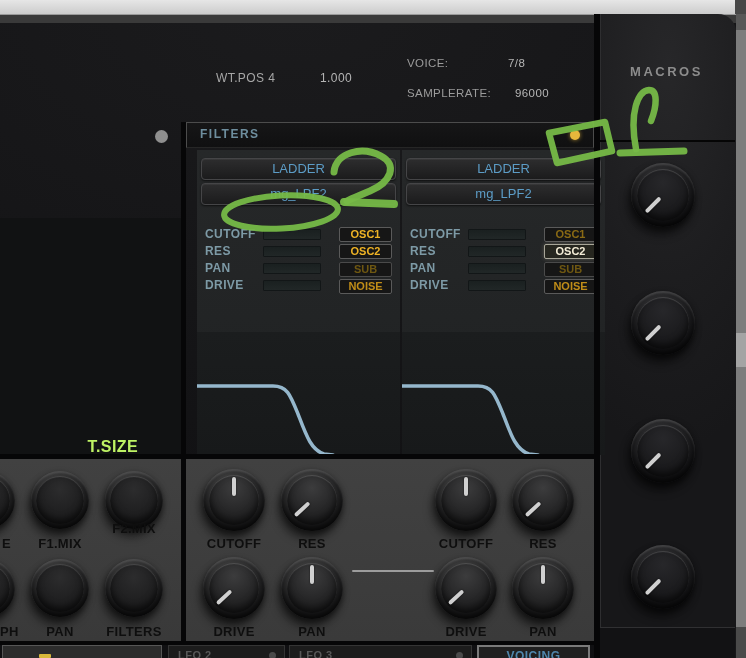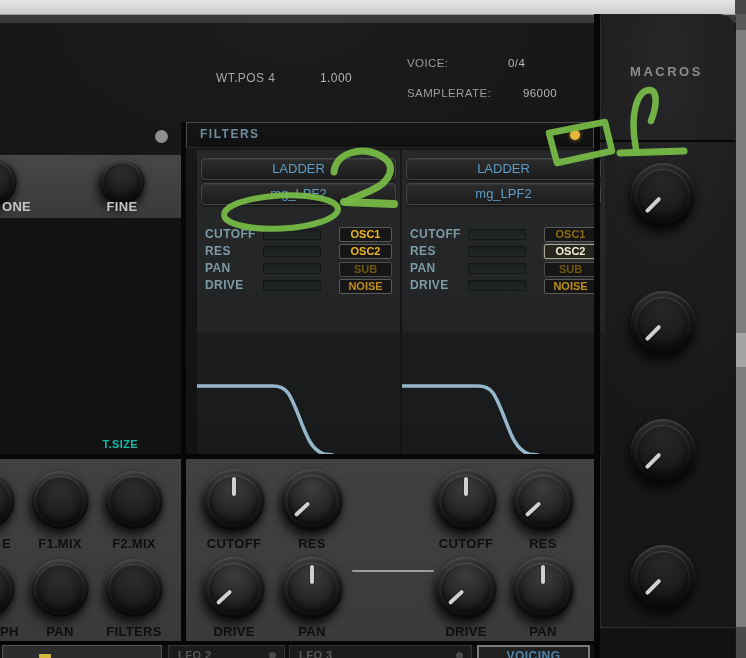--- a/index.html
+++ b/index.html
@@ -94,23 +94,23 @@
 
   <div class="abs" id="scrollstrip">
     <div class="strip-seg" style="top:0;height:16px;background:#585858;"></div>
     <div class="strip-seg" style="top:319px;height:34px;background:#a4a4a4;"></div>
     <div class="strip-seg" style="top:613px;height:31px;background:#4a4a4a;"></div>
   </div>
 
   <div class="abs htxt" style="left:216px;top:71px;">WT.POS 4</div>
   <div class="abs htxt hval" style="left:320px;top:71px;">1.000</div>
   <div class="abs htxt hsmall" style="left:407px;top:57px;">VOICE:</div>
-  <div class="abs htxt hval" style="left:508px;top:57px;font-size:11.5px;">0/4</div>
+  <div class="abs htxt hval" style="left:508px;top:57px;font-size:11.5px;">7/8</div>
   <div class="abs htxt hsmall" style="left:407px;top:87px;">SAMPLERATE:</div>
-  <div class="abs htxt hval" style="left:515px;top:87px;width:50px;text-align:center;font-size:11.5px;">96000</div>
+  <div class="abs htxt hval" style="left:515px;top:87px;width:50px;text-align:left;font-size:11.5px;">96000</div>
 
   <div class="abs" id="macro-panel"></div>
   <div class="abs" id="macros-title">MACROS</div>
   <div class="abs" id="macro-divider"></div>
   <div class="knob macro" style="left:631px;top:163px;width:64px;height:64px;">
     <div class="ptr" style="transform: rotate(-135deg);">
         <i></i>
       </div>
   </div>
   <div class="knob macro" style="left:631px;top:291px;width:64px;height:64px;">
@@ -182,36 +182,30 @@
     <div class="pslider" style="top:130px;"></div>
     <div class="rbtn" style="top:129px;" data-state="mid">NOISE</div>
 
     <div class="curve-area">
       <svg width="203" height="123" viewBox="0 0 203 123">
         <path fill="none" stroke="#9cc0d6" stroke-width="3.5" stroke-linecap="round" opacity="0.95" d="M -4 54 L 76 54 C 90 54 93 62 101 82 C 109 103 114 118 127 122 L 136 123"></path>
       </svg>
     </div>
   </div>
 
-  <div class="abs gpanel" style="left:0;top:155px;width:181px;height:63px;border-bottom:1px solid #222;">
-    <div class="knob dark" style="left:-33px;top:1px;width:50px;height:50px;"></div>
-    <div class="knob dark" style="left:99px;top:3px;width:46px;height:46px;"></div>
-    <div class="tlabel" style="left:2px;top:44px;">ONE</div>
-    <div class="tlabel" style="left:92px;top:44px;width:60px;text-align:center;">FINE</div>
-  </div>
   <div class="abs" style="left:0;top:218px;width:181px;height:236px;background:#111213;"></div>
-  <div class="abs" style="left:58px;top:438px;width:80px;text-align:right;color:#14b8a6;font-size:11px;font-weight:bold;letter-spacing:.4px;">T.SIZE</div>
+  <div class="abs" style="left:58px;top:438px;width:80px;text-align:right;color:#bef264;font-size:16px;font-weight:bold;letter-spacing:.4px;">T.SIZE</div>
 
   <div class="abs gpanel" style="left:0;top:459px;width:181px;height:182px;background:linear-gradient(#414141,#393939);">
     <div class="knob dark" style="left:-43px;top:12px;width:58px;height:58px;"></div>
     <div class="knob dark" style="left:31px;top:12px;width:58px;height:58px;"></div>
     <div class="knob dark" style="left:105px;top:12px;width:58px;height:58px;"></div>
     <div class="klabel" style="left:2px;top:77px;">E</div>
     <div class="klabel" style="left:30px;top:77px;width:60px;">F1.MIX</div>
-    <div class="klabel" style="left:104px;top:77px;width:60px;">F2.MIX</div>
+    <div class="klabel" style="left:104px;top:62px;width:60px;">F2.MIX</div>
     <div class="knob dark" style="left:-43px;top:100px;width:58px;height:58px;"></div>
     <div class="knob dark" style="left:31px;top:100px;width:58px;height:58px;"></div>
     <div class="knob dark" style="left:105px;top:100px;width:58px;height:58px;"></div>
     <div class="klabel" style="left:0;top:165px;">PH</div>
     <div class="klabel" style="left:30px;top:165px;width:60px;">PAN</div>
     <div class="klabel" style="left:96px;top:165px;width:76px;">FILTERS</div>
   </div>
 
   <div class="abs gpanel" style="left:186px;top:459px;width:408px;height:182px;background:linear-gradient(#414141,#3a3a3a);">
     <div class="knob" style="left:17px;top:10px;width:62px;height:62px;">

